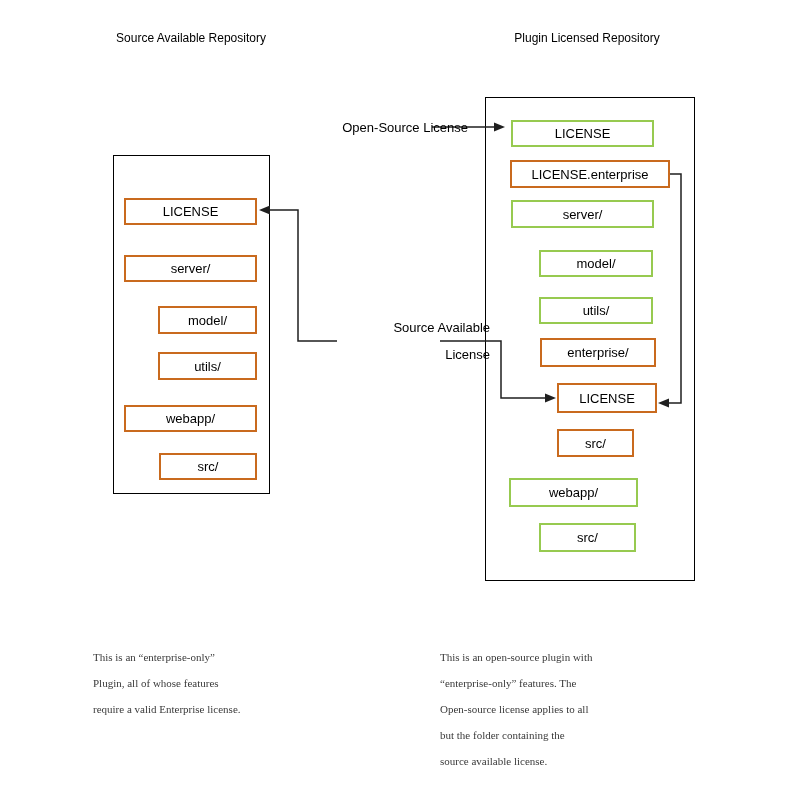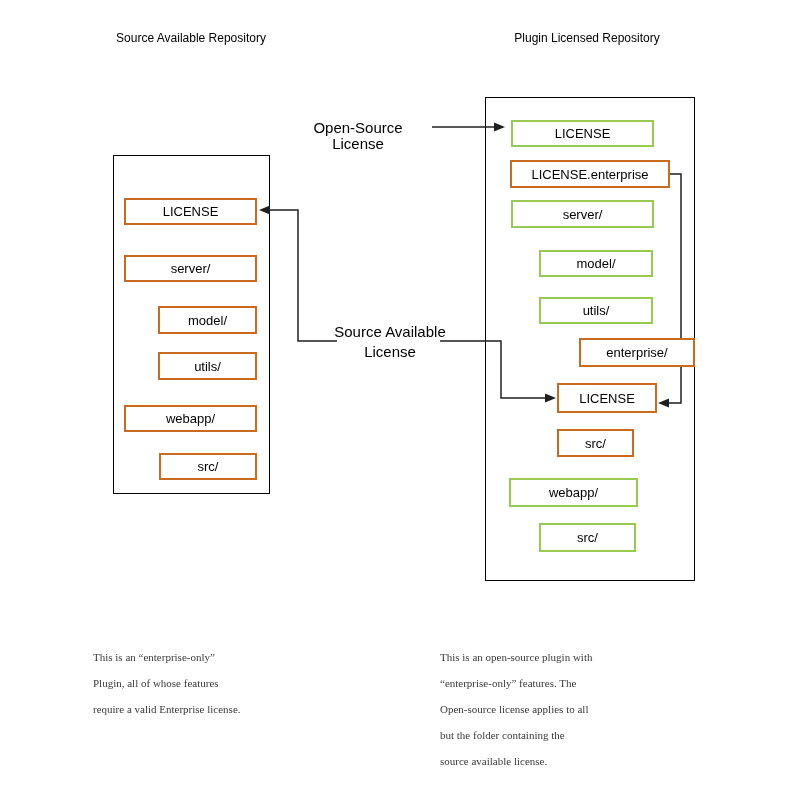--- a/index.html
+++ b/index.html
@@ -32,25 +32,26 @@
     display: flex;
     align-items: center;
     justify-content: center;
     font-size: 13px;
     white-space: nowrap;
     z-index: 2;
   }
   .fbox.orange { border-color: var(--orange, #c96a1e); }
   .fbox.green  { border-color: var(--green, #97ca50); }
   .edge-label {
-    font-size: 15px;
-    text-align: center;
+    font-size: 13px;
+    text-align: right;
     background: transparent;
     white-space: pre-line;
     z-index: 3;
+    margin-left: 40px;
   }
   .note {
     font-family: Liberation Serif, serif;
     font-size: 11px;
     line-height: 26px;
     white-space: pre-line;
     color: var(--note-text, #3a3a3a);
   }
   svg.wires {
     position: absolute;
@@ -89,40 +90,40 @@
     <polyline points="440,341 501,341 501,398 546,398"></polyline>
     <polygon points="556,398 545,393.5 545,402.5"></polygon>
   </g>
   <g>
     <polyline points="656,174 681,174 681,403 668,403"></polyline>
     <polygon points="658,403 669,398.5 669,407.5"></polygon>
   </g>
 </svg>
 
 <div class="abs edge-label" style="left:288px; top:120px; width:140px; line-height:16px;">Open-Source License</div>
-<div class="abs edge-label" style="left:330px; top:322px; width:120px; line-height:20px;">Source Available
+<div class="abs edge-label" style="left:330px; top:314px; width:120px; line-height:27px;">Source Available
 License</div>
 
 <div class="abs container-box" style="left:113px; top:155px; width:157px; height:339px;"></div>
 
 <div class="abs fbox orange" style="left:124px; top:198px; width:133px; height:27px;">LICENSE</div>
 <div class="abs fbox orange" style="left:124px; top:255px; width:133px; height:27px;">server/</div>
 <div class="abs fbox orange" style="left:158px; top:306px; width:99px; height:28px;">model/</div>
 <div class="abs fbox orange" style="left:158px; top:352px; width:99px; height:28px;">utils/</div>
 <div class="abs fbox orange" style="left:124px; top:405px; width:133px; height:27px;">webapp/</div>
 <div class="abs fbox orange" style="left:159px; top:453px; width:98px; height:27px;">src/</div>
 
 <div class="abs container-box" style="left:485px; top:97px; width:210px; height:484px;"></div>
 
 <div class="abs fbox green" style="left:511px; top:120px; width:143px; height:27px;">LICENSE</div>
 <div class="abs fbox orange" style="left:510px; top:160px; width:160px; height:28px;">LICENSE.enterprise</div>
 <div class="abs fbox green" style="left:511px; top:200px; width:143px; height:28px;">server/</div>
 <div class="abs fbox green" style="left:539px; top:250px; width:114px; height:27px;">model/</div>
 <div class="abs fbox green" style="left:539px; top:297px; width:114px; height:27px;">utils/</div>
-<div class="abs fbox orange" style="left:540px; top:338px; width:116px; height:29px;margin-left:39px;">enterprise/</div>
+<div class="abs fbox orange" style="left:540px; top:338px; width:116px; height:29px;">enterprise/</div>
 <div class="abs fbox orange" style="left:557px; top:383px; width:100px; height:30px;">LICENSE</div>
 <div class="abs fbox orange" style="left:557px; top:429px; width:77px; height:28px;">src/</div>
 <div class="abs fbox green" style="left:509px; top:478px; width:129px; height:29px;">webapp/</div>
 <div class="abs fbox green" style="left:539px; top:523px; width:97px; height:29px;">src/</div>
 
 <div class="abs note" style="left:93px; top:644px; width:300px;">This is an “enterprise-only”
 Plugin, all of whose features
 require a valid Enterprise license.</div>
 <div class="abs note" style="left:440px; top:644px; width:290px;">This is an open-source plugin with
 “enterprise-only” features. The

